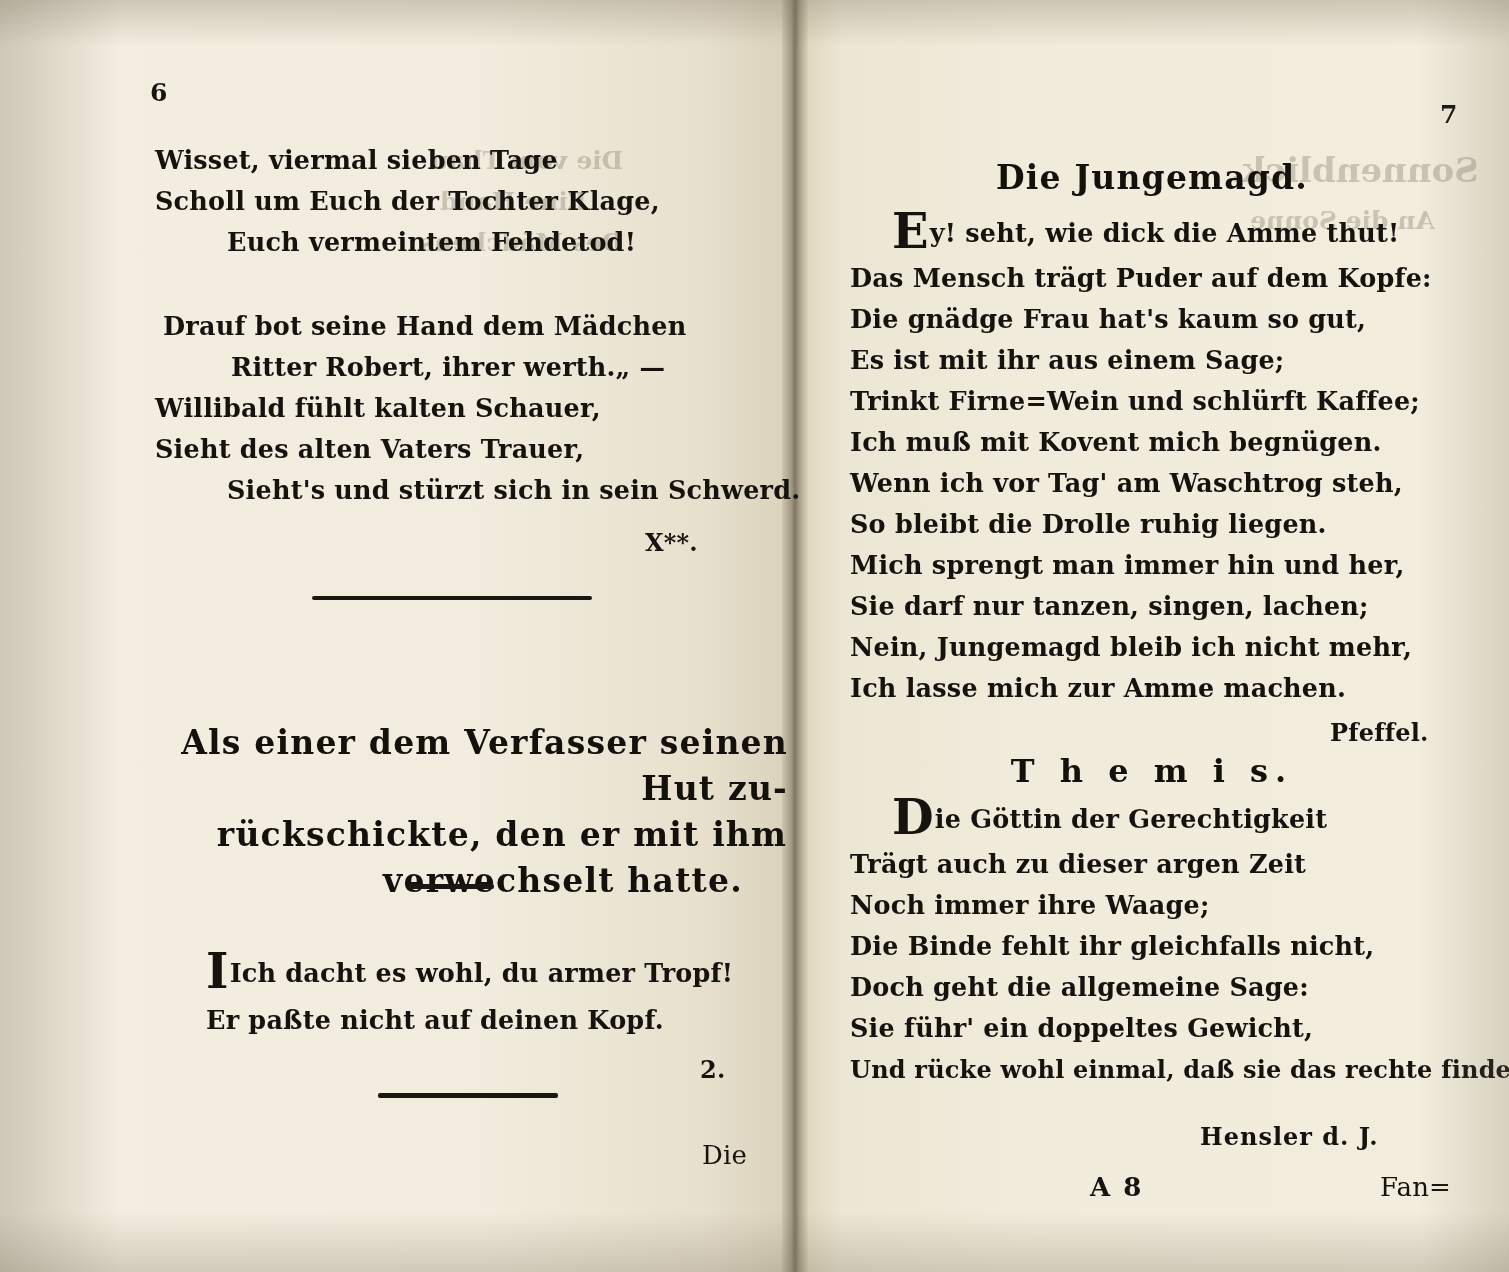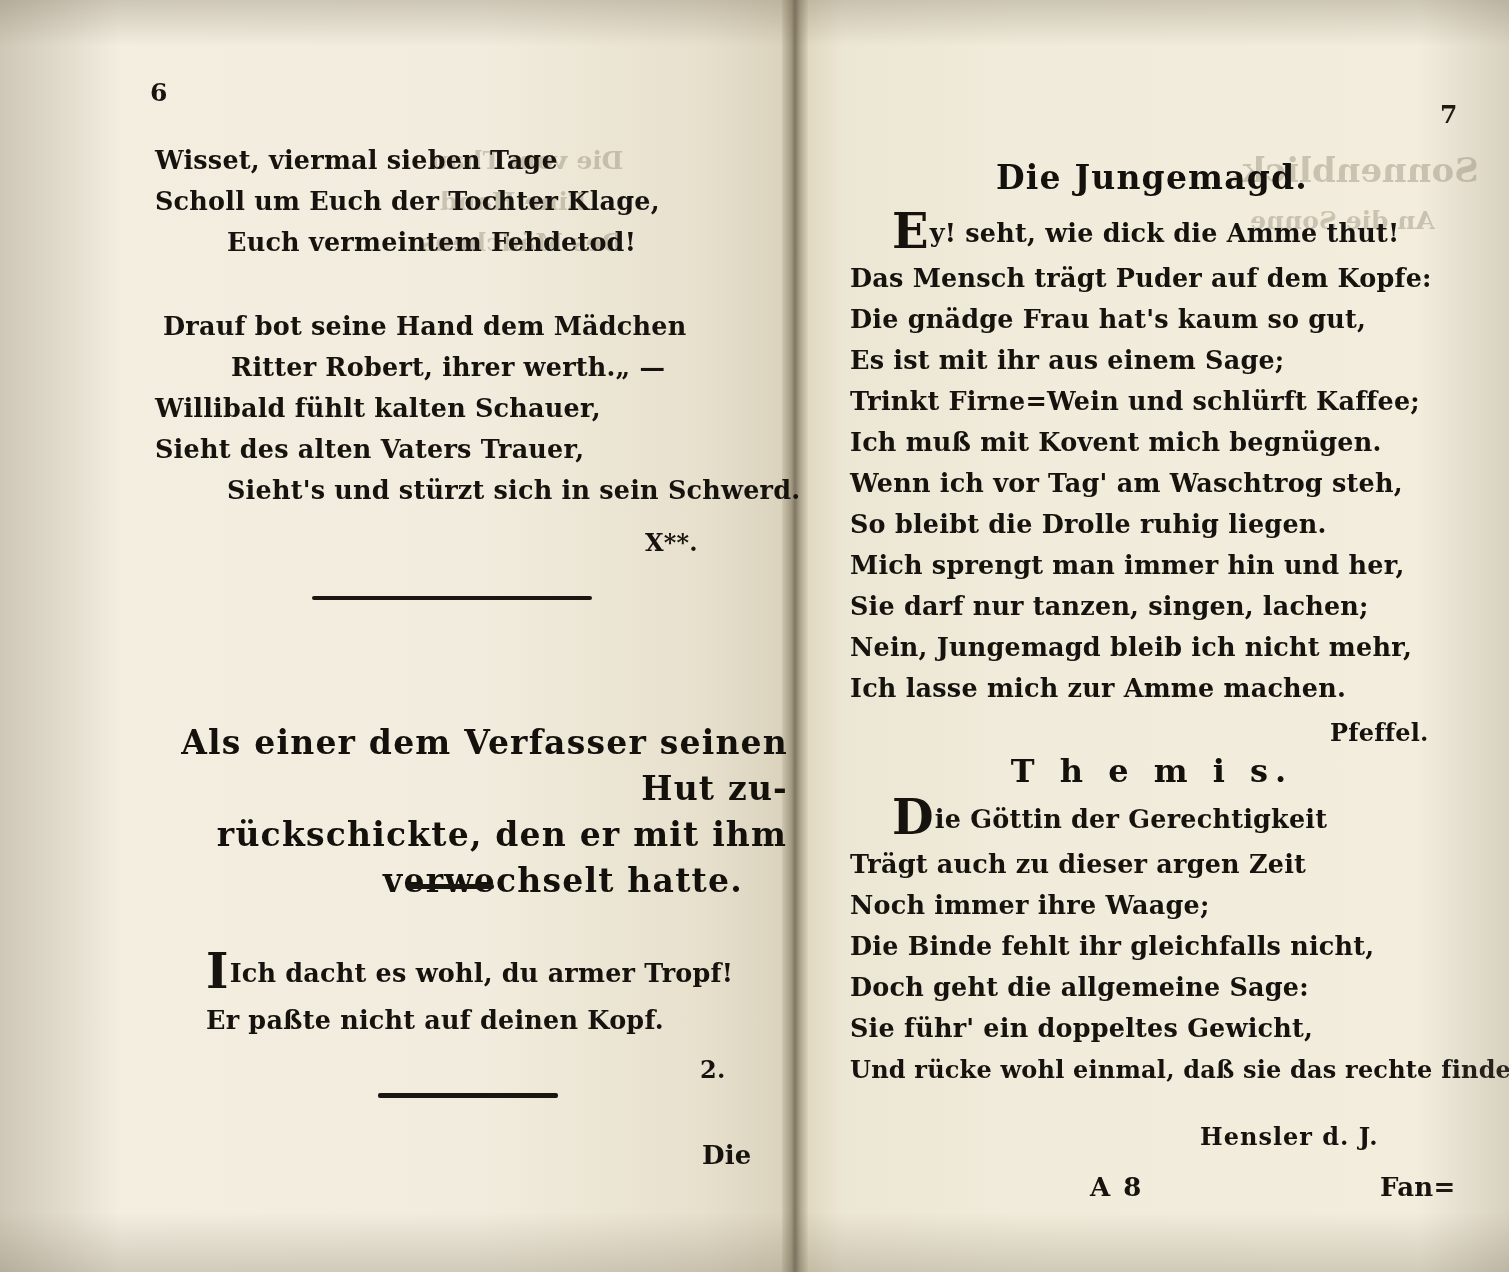--- a/index.html
+++ b/index.html
@@ -124,21 +124,21 @@
     font-weight: 700;
     color: #16130f;
   }
   .rule {
     height: 5px;
     background: #1a1712;
     border-radius: 2px;
   }
   .catchword {
     font-size: 26px;
-    font-weight: 700;
+    font-weight: 400;
     color: #16130f;
   }
   .signature {
     font-size: 26px;
     font-weight: 700;
     color: #16130f;
     letter-spacing: 2px;
   }
   .showthrough {
     position: absolute;

